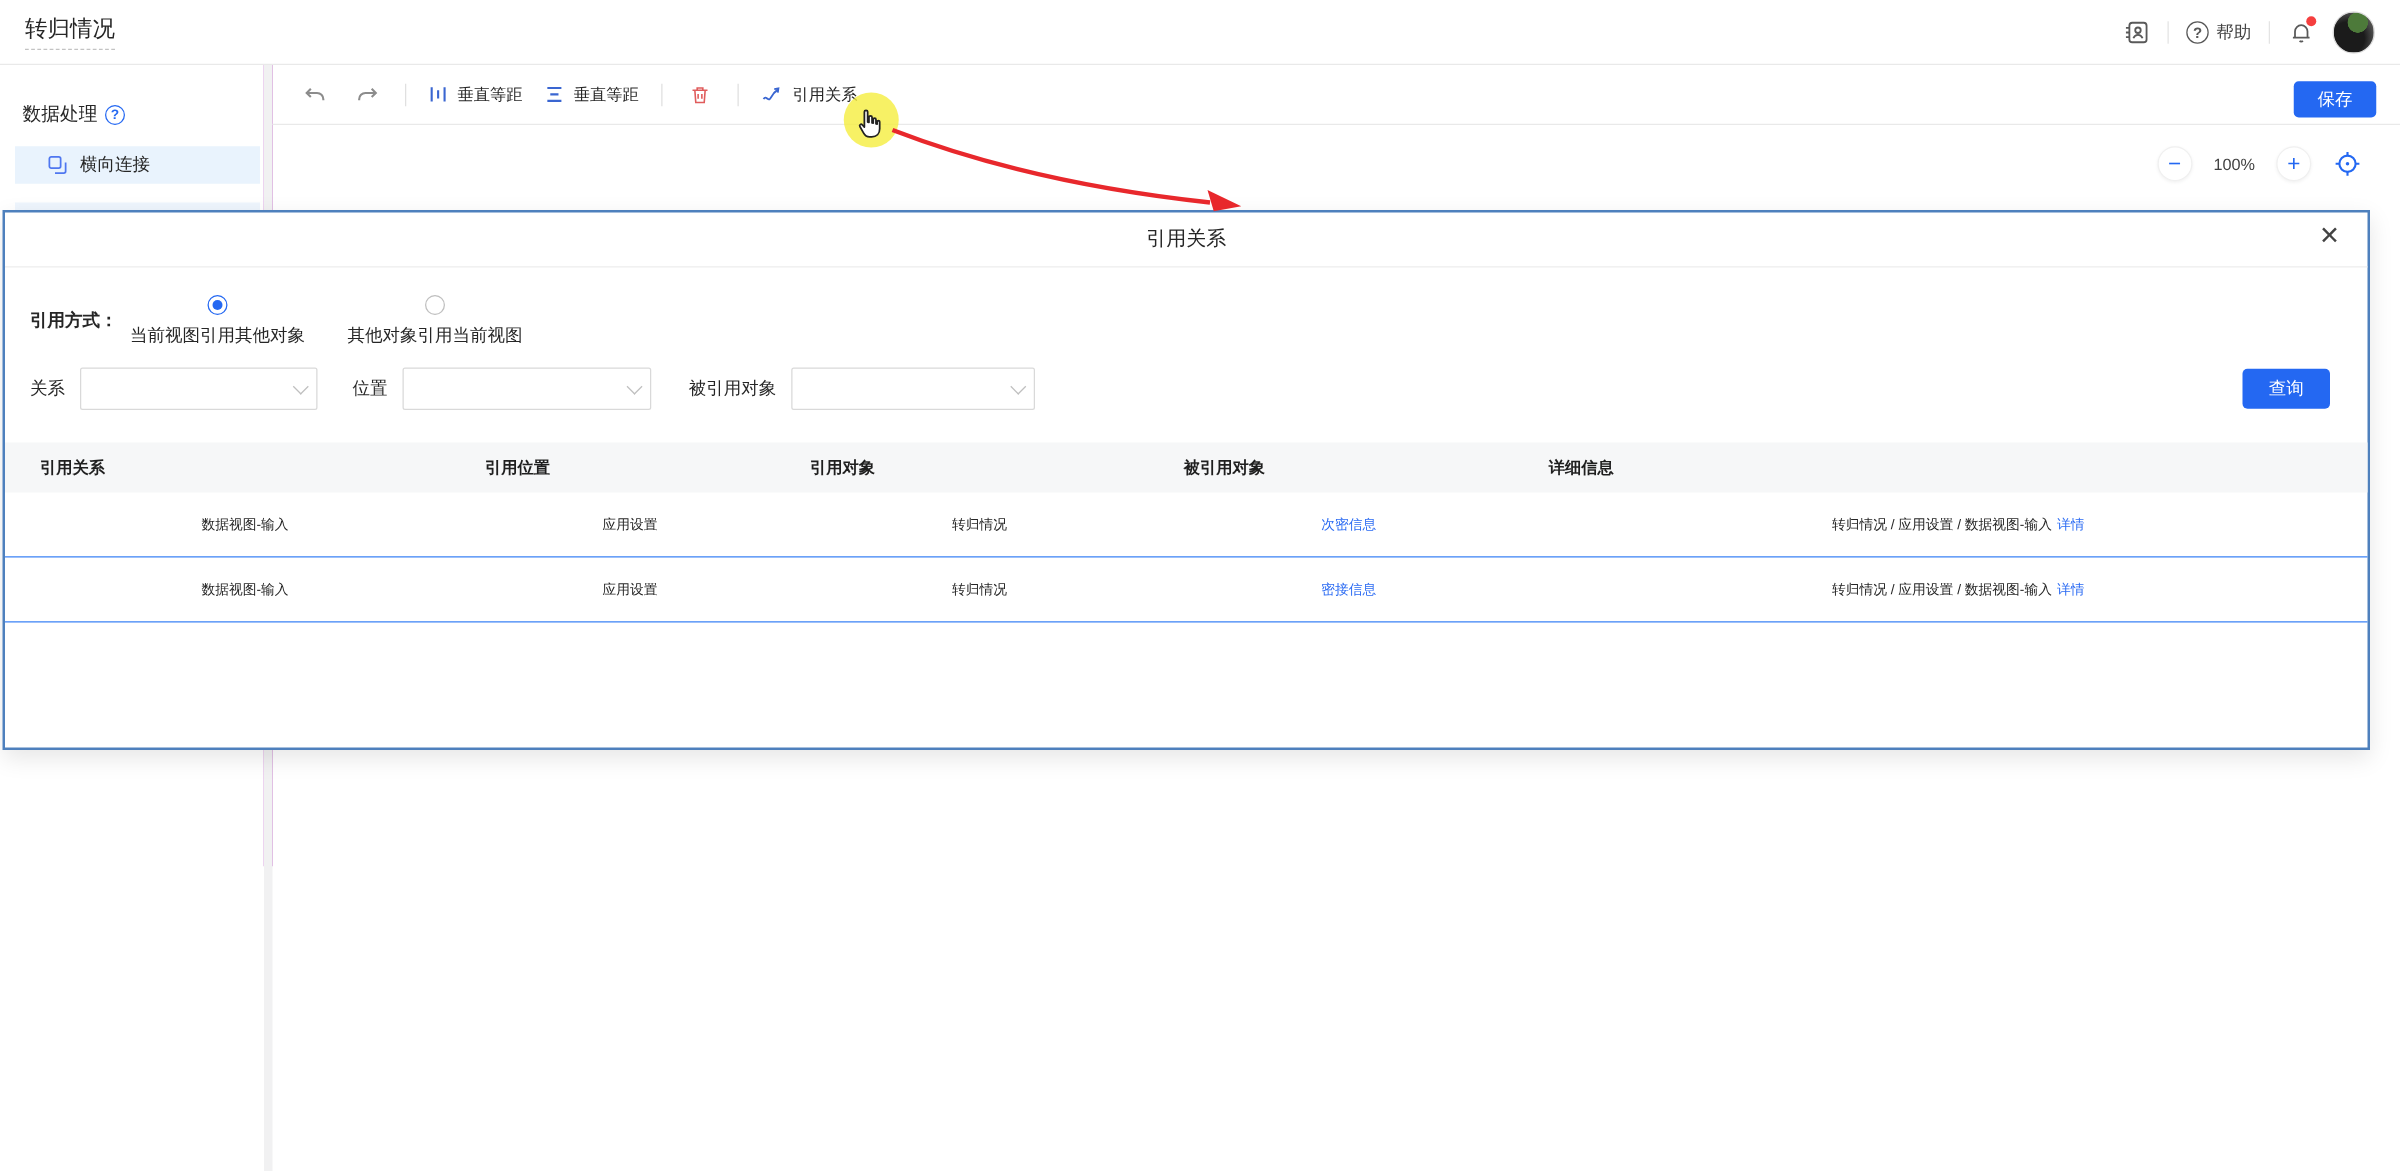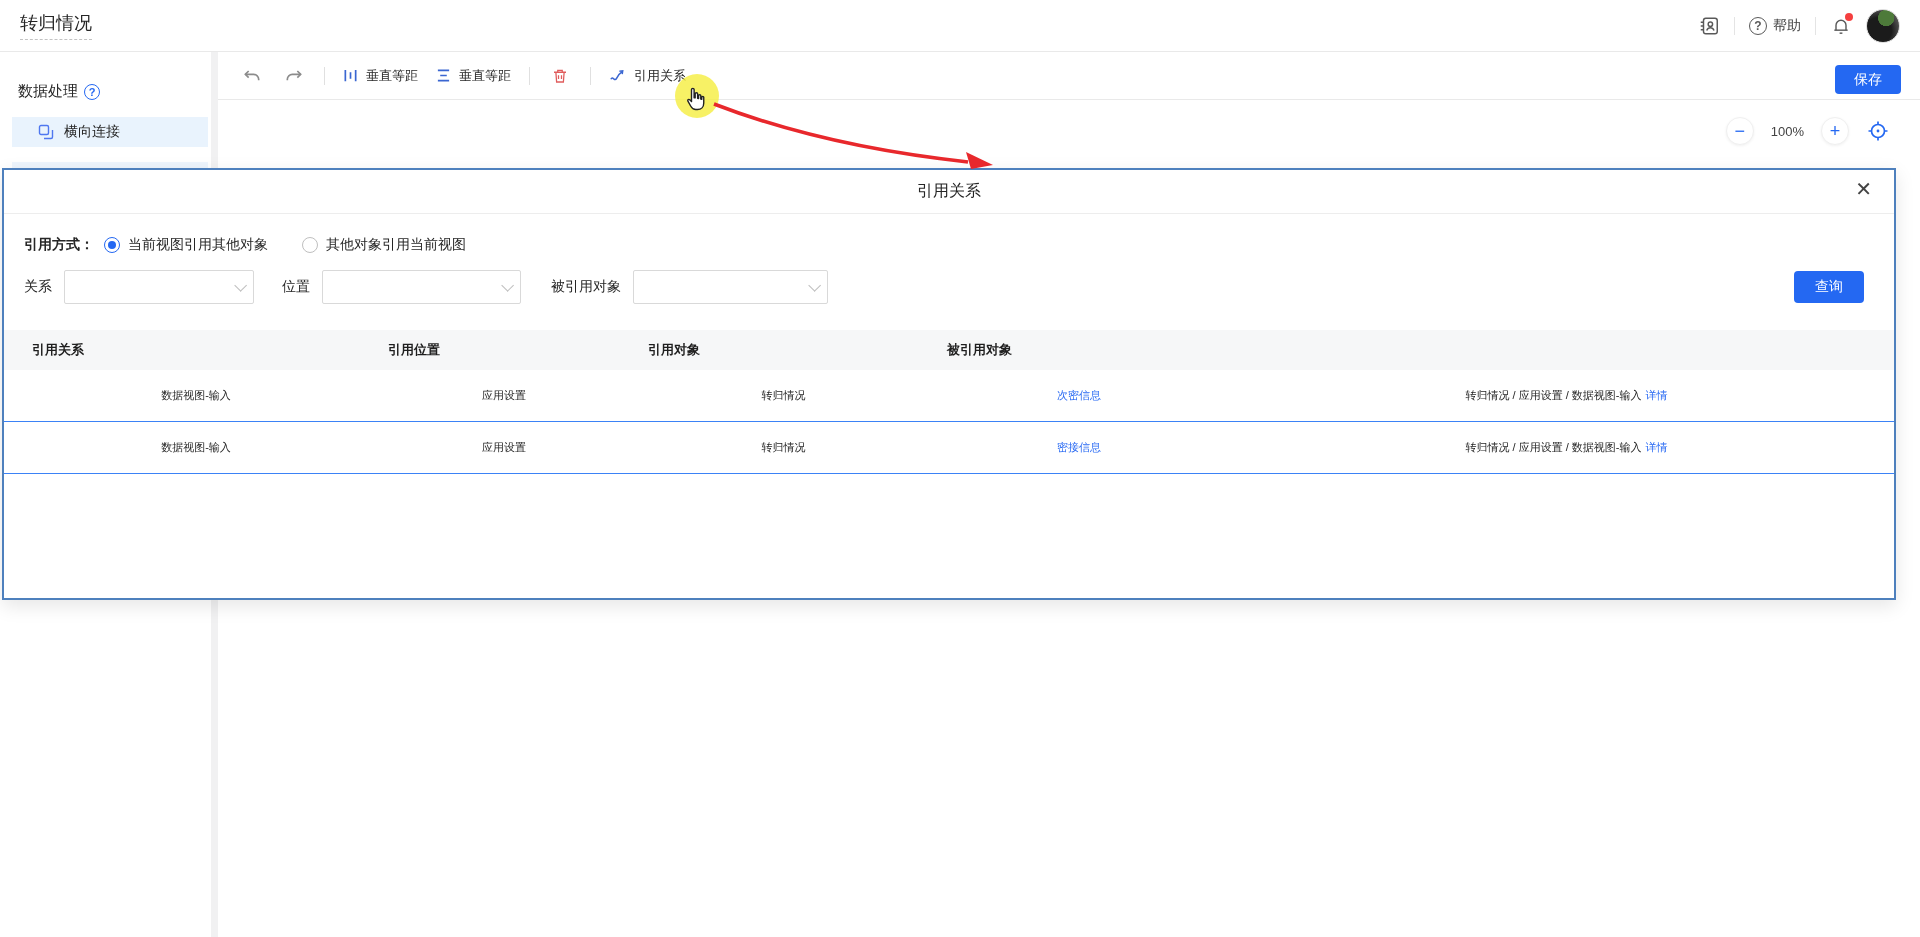--- a/index.html
+++ b/index.html
@@ -40,21 +40,21 @@
 
   
   .modal { position:absolute; left:2px; top:168px; width:1894px; height:432px; background:#fff; border:2px solid #4e80bd; box-shadow:0 6px 18px rgba(0,0,0,.10); z-index:40; }
   .modal-titlebar { position:relative; height:44px; display:flex; align-items:center; justify-content:center; border-bottom:1px solid #ededed; }
   .modal-title { font-size:16px; color:#262626; }
   .modal-close { position:absolute; right:22px; top:9px; font-size:20px; color:#434343; cursor:pointer; line-height:1; }
   .search-row { height:44px; display:flex; align-items:center; gap:8px; padding-left:12px; border-bottom:1px solid #e8e8e8; }
   .search-link { font-size:14px; color:#2b6bf3; cursor:pointer; }
   .radio-row { display:flex; align-items:center; margin:22px 0 0 20px; font-size:14px; }
   .radio-label { font-weight:bold; color:#262626; margin-right:10px; }
-  .radio-opt { display:flex; align-items:center; gap:8px; margin-right:34px; cursor:pointer; }
+  .radio-opt { display:flex; align-items:center; gap:8px; margin-right:34px; cursor:pointer;flex-direction:column; }
   .radio { width:16px; height:16px; border-radius:50%; border:1px solid #bfbfbf; background:#fff; position:relative; flex:none; }
   .radio.checked { border-color:#2468f2; }
   .radio.checked::after { content:""; position:absolute; left:3px; top:3px; width:8px; height:8px; border-radius:50%; background:#2468f2; }
   .filter-row { position:relative; display:flex; align-items:center; margin:16px 10px 0 20px; font-size:14px; }
   .filter-label { margin-right:12px; color:#262626; }
   .select { height:34px; border:1px solid #d9d9d9; border-radius:2px; background:#fff; display:flex; align-items:center; justify-content:flex-end; padding-right:10px; cursor:pointer; }
   .sel-1 { width:190px; margin-right:28px; }
   .sel-2 { width:199px; margin-right:30px; }
   .sel-3 { width:195px; }
   .chevron { width:9px; height:9px; border-right:1.5px solid #bfbfbf; border-bottom:1.5px solid #bfbfbf; transform:rotate(45deg) translateY(-3px); }
@@ -221,20 +221,21 @@
           <span class="chevron"></span>
         </span>
       <button class="query-btn">查询</button>
     </div>
     <div class="table">
       <div class="thead">
         <span class="c1">引用关系</span>
         <span class="c2">引用位置</span>
         <span class="c3">引用对象</span>
         <span class="c4">被引用对象</span>
+        <span class="c5">详细信息</span>
       </div>
       <div class="trow">
         <span class="c1">数据视图-输入</span>
         <span class="c2">应用设置</span>
         <span class="c3">转归情况</span>
         <span class="c4"><span class="cell-link">次密信息</span></span>
         <span class="c5"><span>转归情况 / 应用设置 / 数据视图-输入</span><span class="detail-link">详情</span></span>
       </div>
       <div class="trow">
         <span class="c1">数据视图-输入</span>

